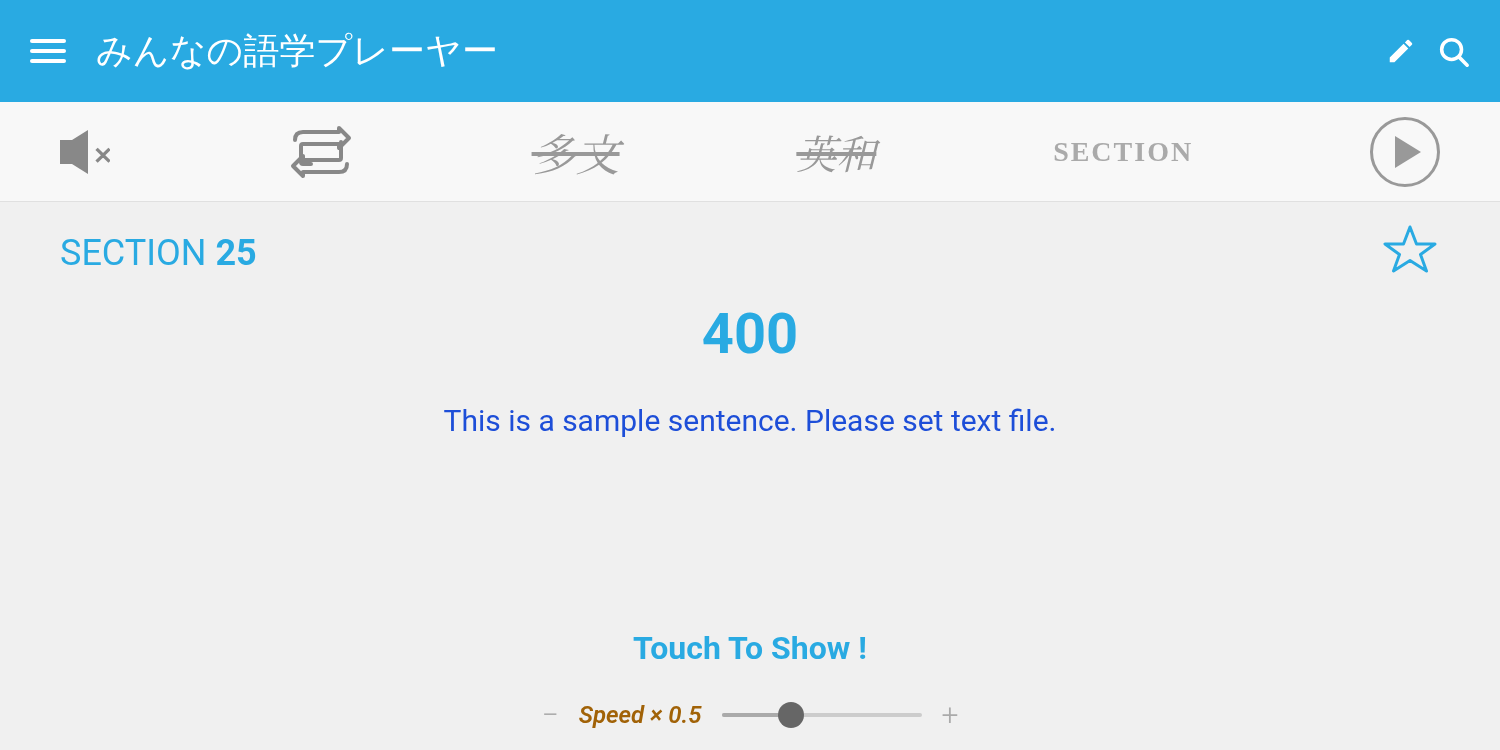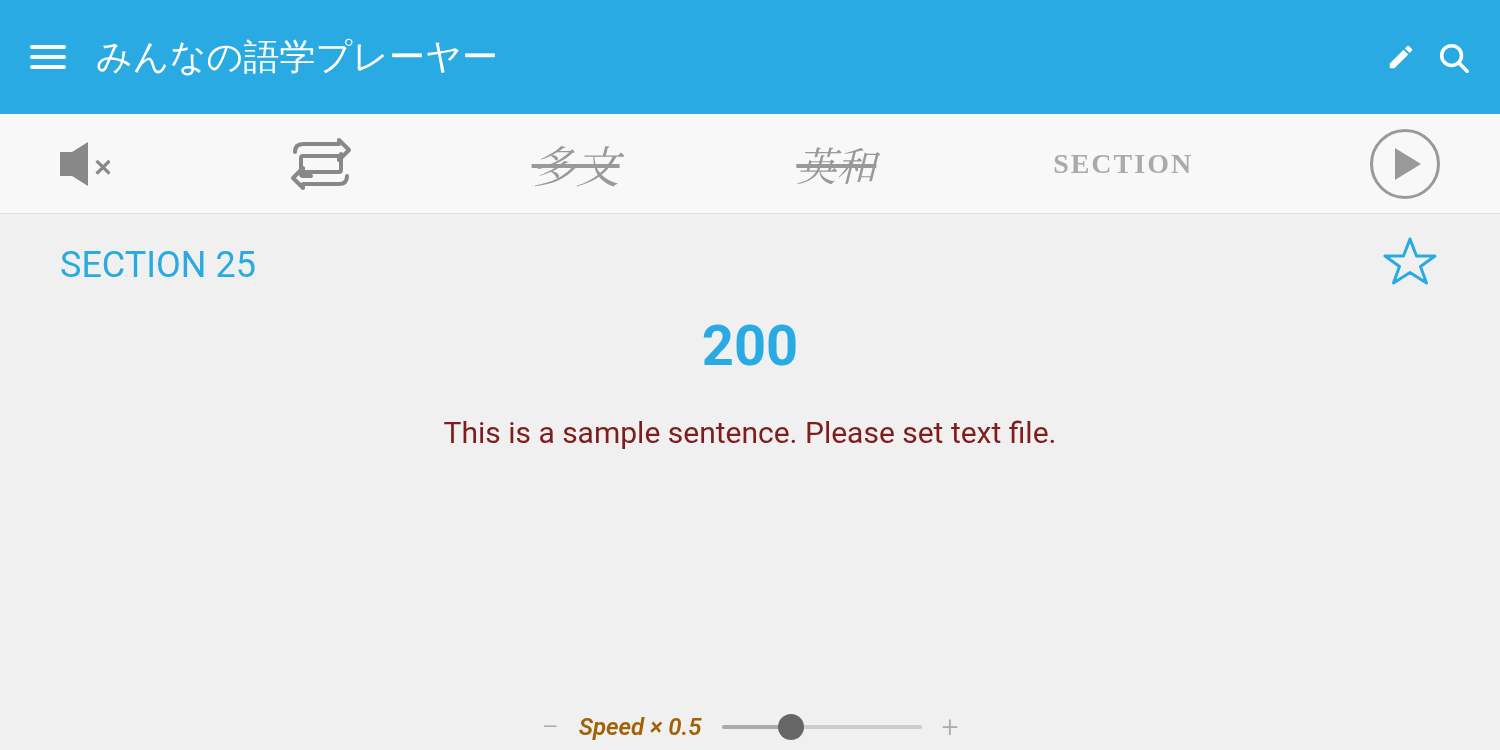--- a/index.html
+++ b/index.html
@@ -7,21 +7,21 @@
       font-family: 'Roboto', Arial, sans-serif;
       background: #f0f0f0;
       width: 1500px;
       height: 750px;
       overflow: hidden;
     }
 
     
     .header {
       background: #29aae2;
-      height: 114px;
+      height: 102px;
       display: flex;
       align-items: center;
       padding: 0 30px;
       position: relative;
     }
     .header-menu-icon {
       display: flex;
       flex-direction: column;
       gap: 6px;
       cursor: pointer;
@@ -155,21 +155,21 @@
       color: #29aae2;
     }
 
     .sentence-area {
       text-align: center;
       margin-top: 30px;
       flex: 1;
     }
     .sentence-text {
       font-size: 30px;
-      color: #7f1d1d;
+      color: #1d4ed8;
       line-height: 1.6;
     }
 
     .touch-to-show {
       text-align: center;
       margin-top: 20px;
       cursor: pointer;
     }
     .touch-to-show-text {
       font-size: 32px;
@@ -287,36 +287,39 @@
     <span>SECTION</span>
   </div>
 
   <div class="toolbar-play-btn">
     <div class="play-triangle"></div>
   </div>
 </div>
 
 <div class="content">
   <div class="section-header">
-    <div class="section-title"><span style="font-weight:400;">SECTION </span><span style="font-weight:400;">25</span></div>
+    <div class="section-title"><span style="font-weight:400;">SECTION </span><span style="font-weight:700;">25</span></div>
     <div class="star-icon">
       <svg width="60" height="60" viewBox="0 0 60 60" fill="none" xmlns="http://www.w3.org/2000/svg">
         <path d="M30 5 L36.5 22H55L40.5 32.5L46.5 49L30 38.5L13.5 49L19.5 32.5L5 22H23.5Z" stroke="#29aae2" stroke-width="3" fill="none" stroke-linejoin="round"></path>
       </svg>
     </div>
   </div>
 
   <div class="number-display">
-    <span class="number">200</span>
+    <span class="number">400</span>
   </div>
 
   <div class="sentence-area">
     <p class="sentence-text">This is a sample sentence. Please set text file.</p>
   </div>
 
+  <div class="touch-to-show">
+    <span class="touch-to-show-text">Touch To Show !</span>
+  </div>
 
   <div class="speed-control">
     <span class="speed-minus">−</span>
     <span class="speed-label">Speed × 0.5</span>
     <div class="speed-slider-track">
       <div class="speed-slider-fill"></div>
       <div class="speed-slider-thumb"></div>
     </div>
     <span class="speed-plus">+</span>
   </div>

